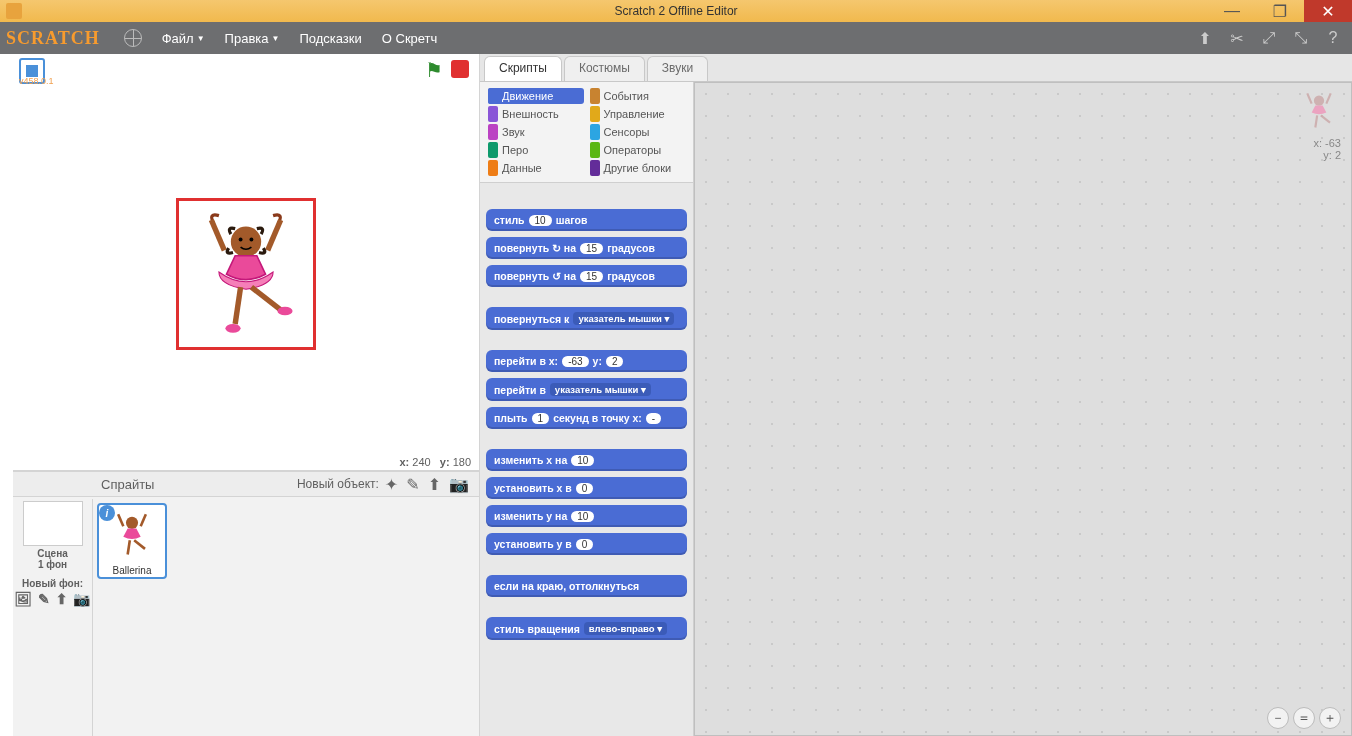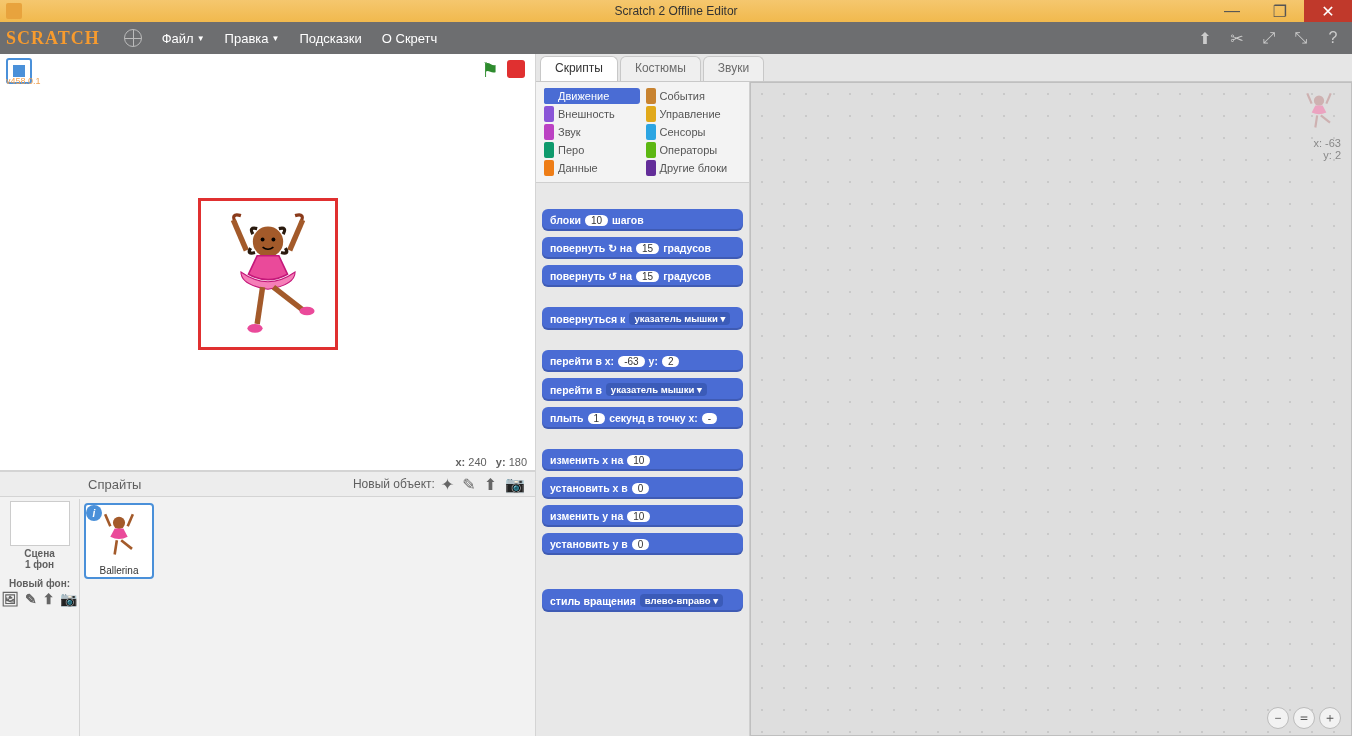--- a/index.html
+++ b/index.html
@@ -20,21 +20,21 @@
 .menu-item .tri { font-size:8px; margin-left:3px; }
 .globe-icon { width:18px; height:18px; border:1.5px solid #bbb; border-radius:50%; margin:0 10px; position:relative;}
 .globe-icon:before,.globe-icon:after{content:"";position:absolute;background:#bbb;}
 .globe-icon:before{left:0;right:0;top:50%;height:1px;}
 .globe-icon:after{top:0;bottom:0;left:50%;width:1px;}
 .toolbar-icons { margin-left:auto; margin-right:10px; display:flex; gap:14px; color:#ccc; font-size:16px;}
 .toolbar-icons .ico { width:18px; text-align:center; cursor:pointer;}
 
 
 .main { display:flex; height: calc(100% - 54px); }
-.left-pane { width: 536px; display:flex; flex-direction:column; border-right:1px solid #d4d4d4; background:#fff;}
+.left-pane { width: 480px; display:flex; flex-direction:column; border-right:1px solid #d4d4d4; background:#fff;padding-left:13px;}
 .right-pane { flex:1; display:flex; flex-direction:column; }
 
 
 .stage-head { height:40px; display:flex; align-items:flex-start; padding:4px 6px; background:#fff; border-bottom:none;}
 .fs-icon { width:26px; height:26px; border:2px solid #4a90d9; border-radius:3px; position:relative; margin-right:6px; cursor:pointer;}
 .fs-icon:after{content:"";position:absolute;inset:5px;background:#4a90d9;}
 .ver-label { font-size:9px; color:#f0a050; position:relative; top:18px; left:-32px;}
 .flag { margin-left:auto; font-size:20px; color:#2e8b2e; cursor:pointer; margin-right:8px;}
 .stop { width:18px;height:18px; background:#e03030; border-radius:3px; cursor:pointer; margin-right:4px; margin-top:2px;}
 
@@ -252,21 +252,21 @@
               <span class="sw" style="background: rgb(238, 125, 22);"></span>
               <span>Данные</span>
             </div>
             <div class="cat">
               <span class="sw" style="background: rgb(99, 45, 153);"></span>
               <span>Другие блоки</span>
             </div>
           </div>
         <div class="block-list" id="blockList">
             <div class="blk">
-              <span>блоки</span>
+              <span>стиль</span>
               <span class="num">10</span>
               <span>шагов</span>
             </div>
             <div class="blk">
               <span>повернуть ↻ на</span>
               <span class="num">15</span>
               <span>градусов</span>
             </div>
             <div class="blk">
               <span>повернуть ↺ на</span>
@@ -306,20 +306,23 @@
             </div>
             <div class="blk">
               <span>изменить y на</span>
               <span class="num">10</span>
             </div>
             <div class="blk">
               <span>установить y в</span>
               <span class="num">0</span>
             </div>
             <div class="blk-gap"></div>
+            <div class="blk">
+              <span>если на краю, оттолкнуться</span>
+            </div>
             <div class="blk-gap"></div>
             <div class="blk">
               <span>стиль вращения</span>
               <span class="dd">влево-вправо ▾</span>
             </div>
           </div>
       </div>
       <div class="script-area">
         <svg class="sa-thumb" viewBox="0 0 100 120">
           <line x1="30" y1="40" x2="18" y2="12" stroke="#caa" stroke-width="6"></line>

